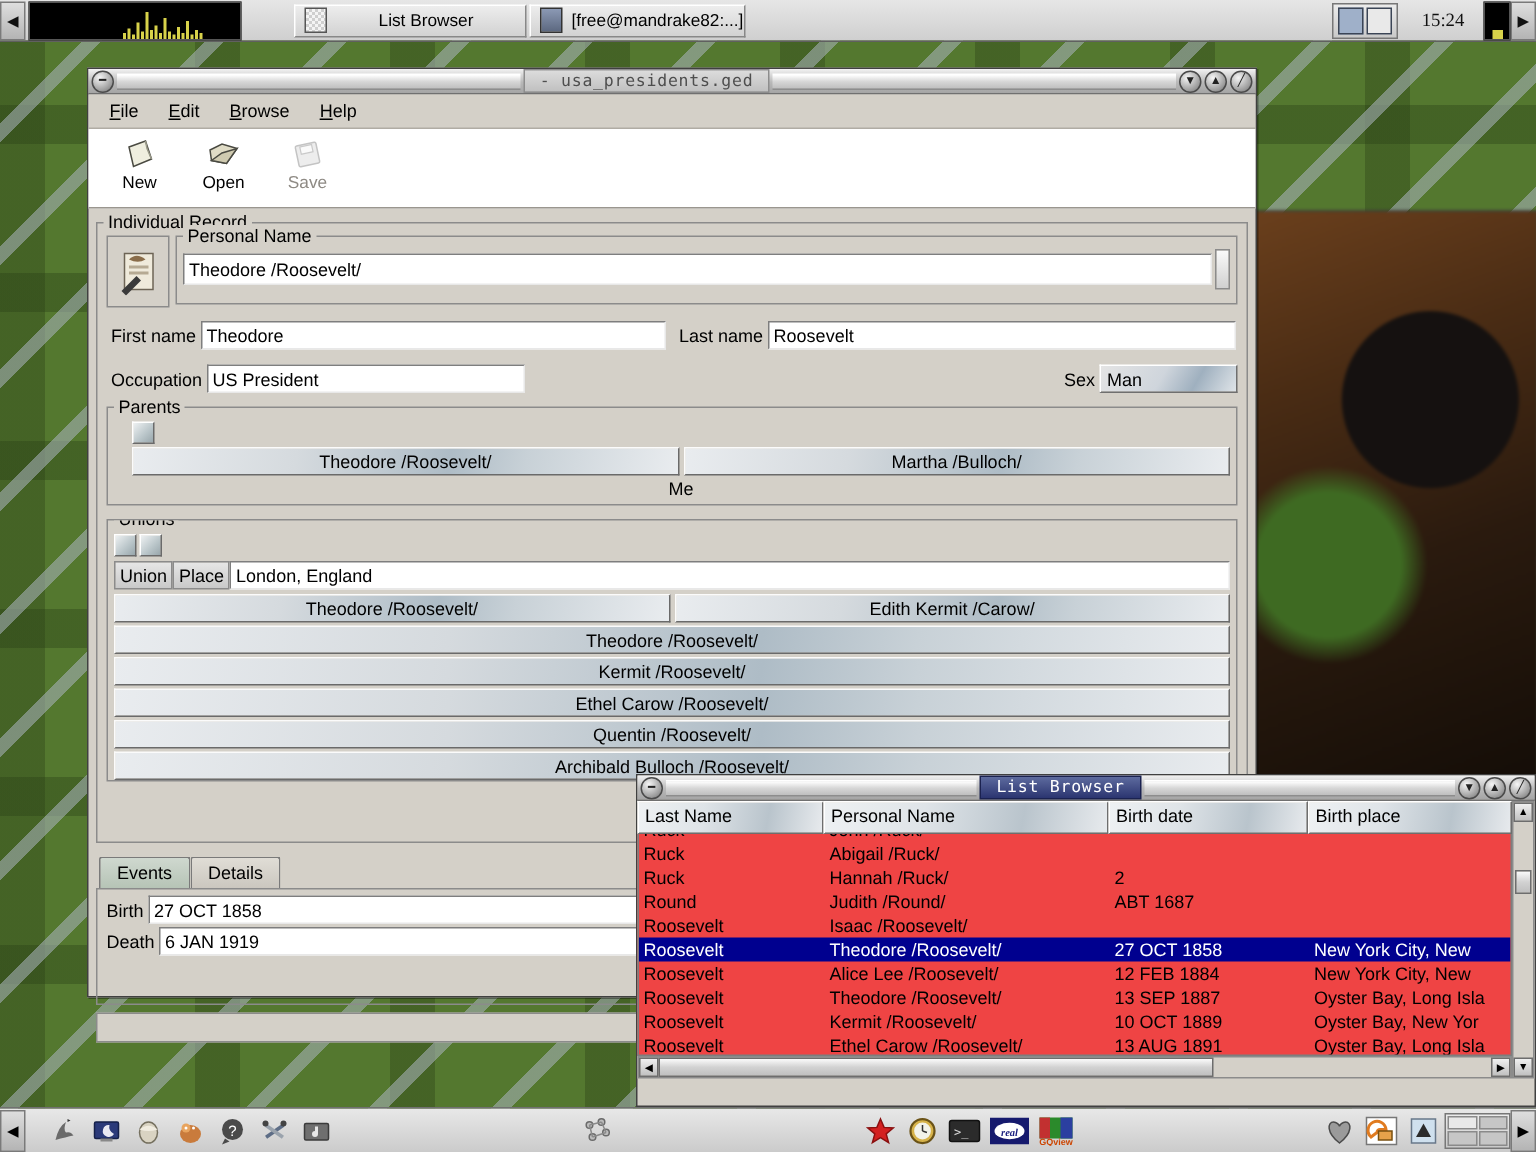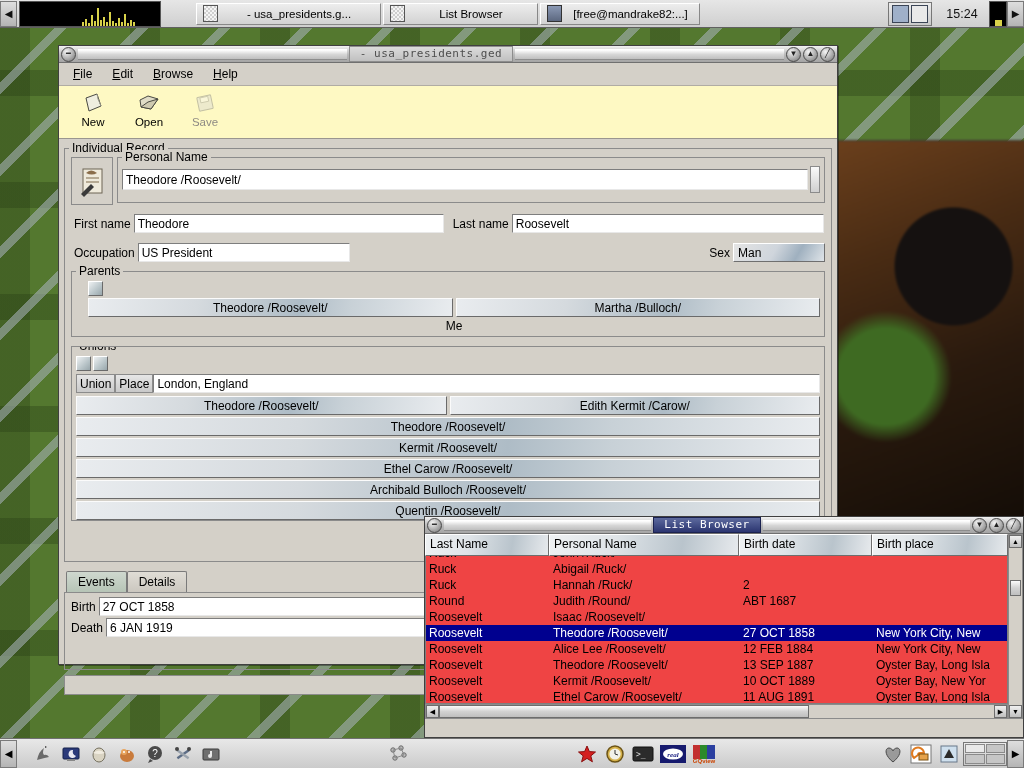--- a/index.html
+++ b/index.html
@@ -84,21 +84,21 @@
     width:44px;height:24px;margin-right:3px;
     background: linear-gradient(#ececec,#c9c9c9);
     border:1px solid #777; box-sizing:border-box;
     display:flex; align-items:center; justify-content:center; gap:2px;
   }
   #tb-pager .scr{
     width:15px;height:16px;background:#9fb0c9;border:1px solid #3b4556;
   }
   #tb-pager .scr.b{background:#e9e9e9;}
   #tb-clock{
-    font-size:12.5px; color:#111; padding:0 7px; min-width:40px; text-align:center;
+    font-size:12.5px; color:#111; padding:0 7px; min-width:40px; text-align:center;font-family:Liberation Serif, serif;
   }
   #tb-tiny{
     width:18px;height:26px;background:#000;border:1px solid #555;
     box-sizing:border-box; position:relative; overflow:hidden;
   }
   #tb-tiny .pk{position:absolute;bottom:0;left:5px;width:7px;height:6px;background:#d8d24a;}
 
   
   .win {
     position:absolute;
@@ -147,21 +147,21 @@
     border-bottom:1px solid #b0aca4;
   }
   .menubar span{font-size:12px;color:#000;}
   .menubar u{text-decoration:underline;}
 
   
   .toolbar{
     height:48px; display:flex; align-items:flex-start;
     padding:4px 0 0 12px; gap:12px;
     border-bottom:1px solid #9a968f;
-    background:#fef9c3;
+    background:#ffffff;
   }
   .tool{
     width:44px; display:flex; flex-direction:column; align-items:center;
     font-size:11.5px; color:#000;
   }
   .tool.disabled{color:#8e8a84;}
   .tool .ic{height:26px;display:flex;align-items:center;justify-content:center;}
 
   
   .group{
@@ -318,29 +318,25 @@
         <i style="height:4px"></i>
         <i style="height:12px"></i>
       <i style="height:3px"></i>
         <i style="height:6px"></i>
         <i style="height:4px"></i>
     </div>
   </div>
 
   <div style="width:34px"></div>
 
-  <div class="tb-win" style="width:185px">
-    <span class="tb-winicon"></span>
-    <span class="tb-label">- usa_presidents.g...</span>
-  </div>
   <div class="tb-win" style="width:155px">
     <span class="tb-winicon"></span>
     <span class="tb-label">List Browser</span>
   </div>
-  <div class="tb-win" style="width:160px">
+  <div class="tb-win" style="width:144px">
     <span class="tb-winicon term"></span>
     <span class="tb-label">[free@mandrake82:...]</span>
   </div>
 
   <div id="tb-filler"></div>
 
   <div id="tb-pager">
     <div class="scr"></div>
     <div class="scr b"></div>
   </div>
@@ -463,22 +459,22 @@
         <div class="field" style="flex:1;">London, England</div>
       </div>
       <div style="display:flex;gap:3px;margin-bottom:2px;">
         <div class="pbtn" style="flex:1;margin-bottom:0;">Theodore   /Roosevelt/</div>
         <div class="pbtn" style="flex:1;margin-bottom:0;">Edith Kermit   /Carow/</div>
       </div>
       <div>
         <div class="pbtn">Theodore   /Roosevelt/</div>
         <div class="pbtn">Kermit   /Roosevelt/</div>
         <div class="pbtn">Ethel Carow  /Roosevelt/</div>
+        <div class="pbtn">Quentin   /Roosevelt/</div>
         <div class="pbtn">Archibald Bulloch  /Roosevelt/</div>
-        <div class="pbtn">Quentin   /Roosevelt/</div>
       </div>
     </div>
   </div>
 
   <div style="margin:8px 5px 0 5px;">
     <div class="tabs">
       <div class="tab">Events</div>
       <div class="tab inactive">Details</div>
     </div>
     <div style="border:1px solid #8b8b8b; padding:4px 3px; height:78px; box-sizing:border-box;">
@@ -572,21 +568,21 @@
           </div>
           <div class="lb-row">
             <div class="cell" style="width:124px">Roosevelt</div>
             <div class="cell" style="width:190px">Kermit   /Roosevelt/</div>
             <div class="cell" style="width:133px">10 OCT 1889</div>
             <div class="cell" style="flex:1">Oyster Bay, New Yor</div>
           </div>
           <div class="lb-row">
             <div class="cell" style="width:124px">Roosevelt</div>
             <div class="cell" style="width:190px">Ethel Carow  /Roosevelt/</div>
-            <div class="cell" style="width:133px">11 AUG 1891</div>
+            <div class="cell" style="width:133px">13 AUG 1891</div>
             <div class="cell" style="flex:1">Oyster Bay, Long Isla</div>
           </div>
 
         </div>
       </div>
 
       <div class="scroll-h">
         <div class="sb-arrow">◀</div>
         <div class="sb-thumb" style="width:370px;height:13px;"></div>
         <div style="flex:1"></div>

